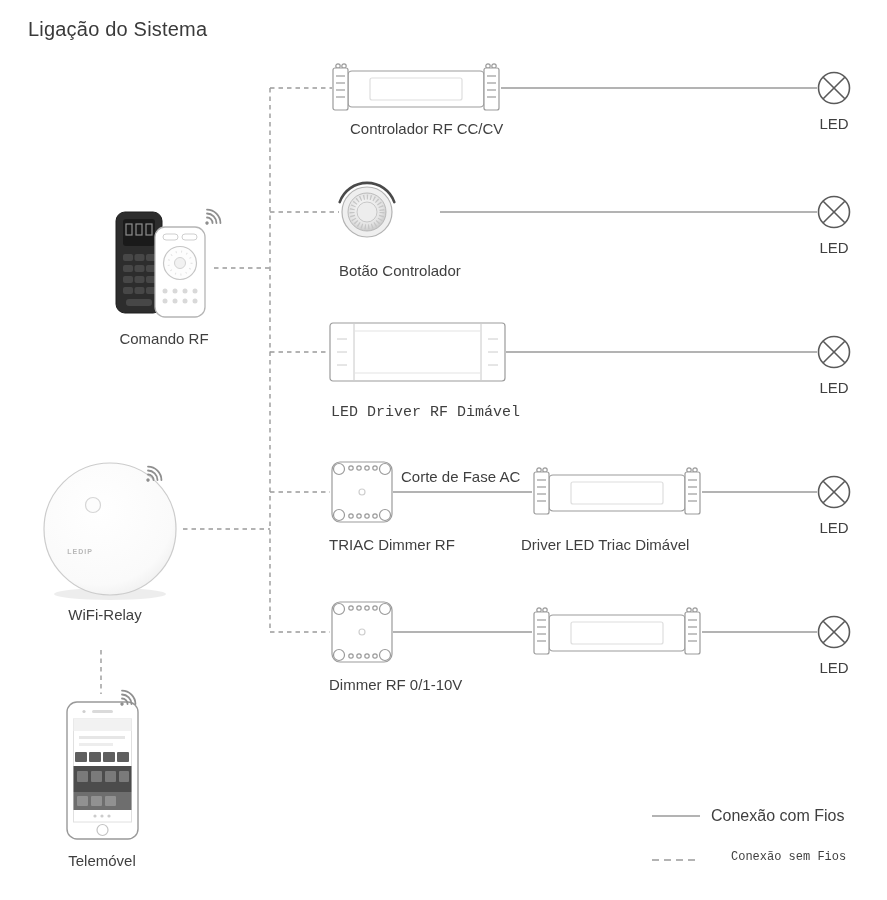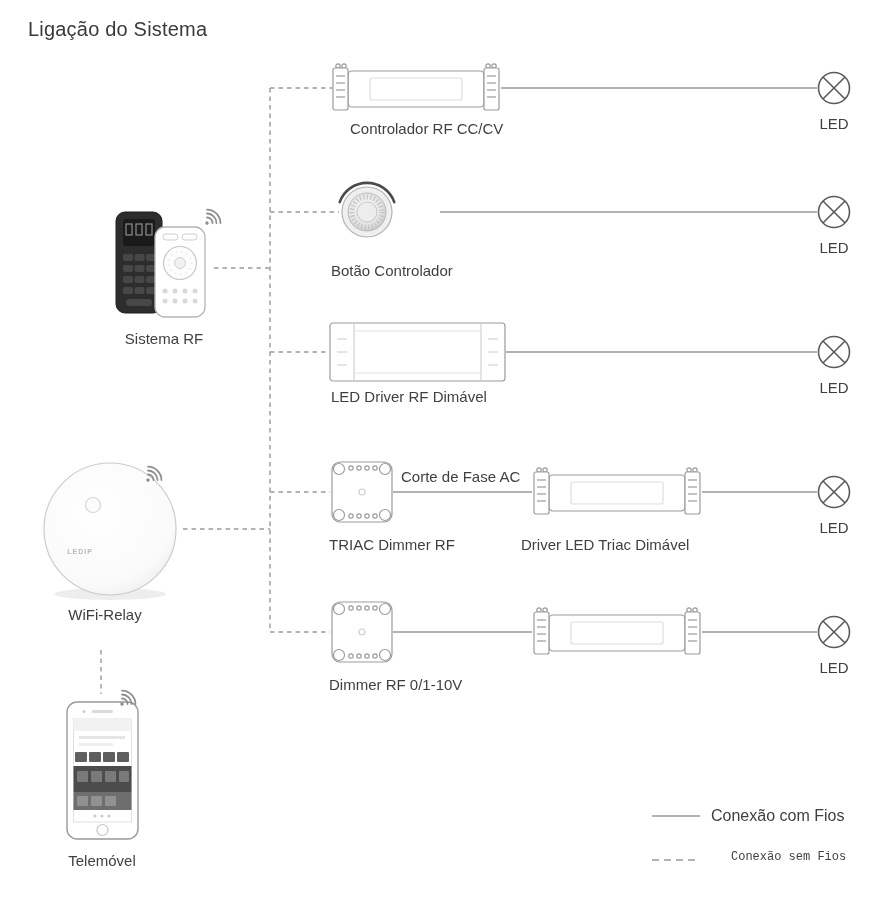--- a/index.html
+++ b/index.html
@@ -236,30 +236,30 @@
     <use href="#led" x="818" y="336" stroke="#5a5a5a" stroke-width="1.6"></use>
     <use href="#led" x="818" y="476" stroke="#5a5a5a" stroke-width="1.6"></use>
     <use href="#led" x="818" y="616" stroke="#5a5a5a" stroke-width="1.6"></use>
 
     <line x1="652" y1="816" x2="700" y2="816" stroke="#9a9a9a" stroke-width="1.4"></line>
     <line x1="652" y1="860" x2="700" y2="860" stroke="#9a9a9a" stroke-width="1.4" stroke-dasharray="7 5"></line>
   </svg>
 
   <div class="title" style="left:28px;top:18px;">Ligação do Sistema</div>
 
-  <div class="lbl ctr" style="left:114px;top:330px;width:100px;">Sistema RF</div>
+  <div class="lbl ctr" style="left:114px;top:330px;width:100px;">Comando RF</div>
 
   <div class="logo" style="left:56px;top:548px;width:48px;">LEDIP</div>
   <div class="lbl ctr" style="left:45px;top:606px;width:120px;">WiFi-Relay</div>
 
   <div class="lbl ctr" style="left:42px;top:852px;width:120px;">Telemóvel</div>
 
   <div class="lbl" style="left:350px;top:120px;">Controlador RF CC/CV</div>
-  <div class="lbl" style="left:331px;top:262px;">Botão Controlador</div>
-  <div class="lbl" style="left:331px;top:388px;">LED Driver RF Dimável</div>
+  <div class="lbl" style="left:339px;top:262px;">Botão Controlador</div>
+  <div class="lbl" style="left:331px;top:404px;font-family:Liberation Mono, monospace;">LED Driver RF Dimável</div>
   <div class="lbl" style="left:329px;top:536px;">TRIAC Dimmer RF</div>
   <div class="lbl" style="left:521px;top:536px;">Driver LED Triac Dimável</div>
   <div class="lbl" style="left:401px;top:468px;">Corte de Fase AC</div>
   <div class="lbl" style="left:329px;top:676px;">Dimmer RF 0/1-10V</div>
 
   <div class="lbl ctr" style="left:816px;top:115px;width:36px;">LED</div>
   <div class="lbl ctr" style="left:816px;top:239px;width:36px;">LED</div>
   <div class="lbl ctr" style="left:816px;top:379px;width:36px;">LED</div>
   <div class="lbl ctr" style="left:816px;top:519px;width:36px;">LED</div>
   <div class="lbl ctr" style="left:816px;top:659px;width:36px;">LED</div>

